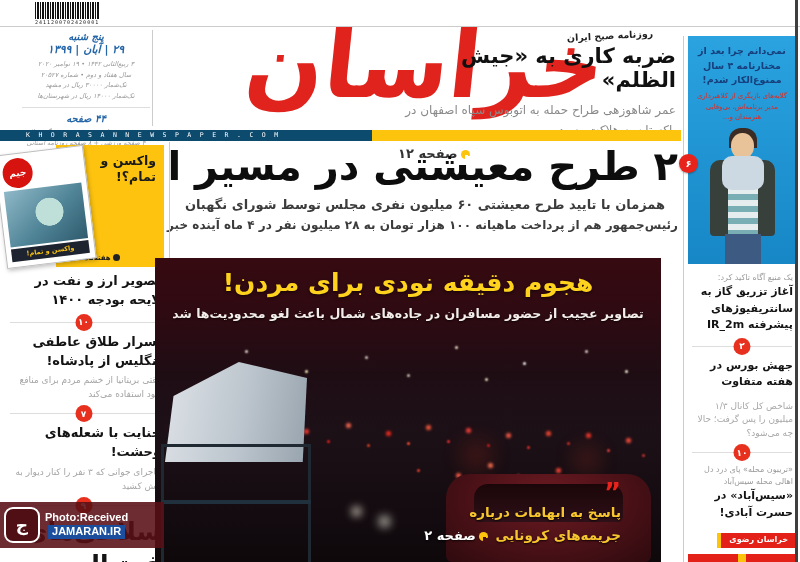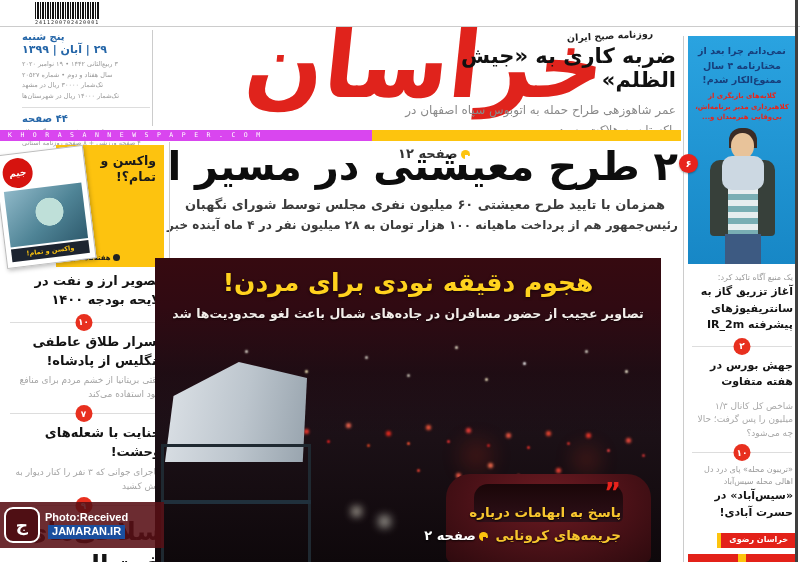--- a/index.html
+++ b/index.html
@@ -7,21 +7,21 @@
         font-family:"DejaVu Sans",sans-serif;direction:rtl;}
   .hline{position:absolute;height:1px;background:#ccc;}
   .vline{position:absolute;width:1px;background:#ccc;}
 
   
   .barcode{position:absolute;left:35px;top:2px;width:64px;text-align:center;direction:ltr;}
   .barcode .bars{height:17px;background:repeating-linear-gradient(90deg,#111 0 1px,#fff 1px 2px,#111 2px 4px,#fff 4px 5px);}
   .barcode .digits{font-size:5px;letter-spacing:1px;color:#222;font-family:"DejaVu Sans Mono",monospace;}
 
   
-  .dateblock{position:absolute;left:22px;top:31px;width:128px;text-align:left;}
+  .dateblock{position:absolute;left:22px;top:31px;width:128px;text-align:center;font-style:italic;}
   .dateblock .weekday{color:#2566a8;font-size:10px;font-weight:bold;}
   .dateblock .date{color:#2566a8;font-size:11px;font-weight:bold;margin-top:1px;}
   .dateblock .dinfo{margin-top:3px;color:#999;font-size:6.5px;line-height:1.65;}
   .dateblock .dsep{height:1px;background:#ddd;margin:5px 0;}
   .dateblock .ptitle{color:#2566a8;font-size:10px;font-weight:bold;}
 
   
   .masthead-logo{position:absolute;left:185px;top:18px;width:480px;text-align:center;
     color:#e0231c;font-size:92px;font-weight:bold;line-height:1.05;transform:skewX(-6deg);}
   .masthead-tagline{position:absolute;left:545px;top:30px;width:130px;text-align:center;
@@ -31,22 +31,22 @@
   .topstory{position:absolute;left:398px;top:44px;width:278px;text-align:right;}
   .topstory .hl{font-size:21px;font-weight:900;color:#111;letter-spacing:-.5px;}
   .topstory .sub{margin-top:8px;color:#8a8a8a;font-size:12px;line-height:1.7;}
   .pgrow{text-align:left;margin-top:2px;}
   .pmk{display:inline-block;width:9px;height:9px;border-radius:50%;vertical-align:-1px;margin:0 3px;
        background:conic-gradient(from 110deg at 50% 50%, rgba(0,0,0,0) 0 75deg, #fdc40e 75deg 360deg);}
   .pglabel{font-size:13px;font-weight:bold;color:#333;}
 
   
   .siteband{position:absolute;left:0;top:130px;width:681px;height:11px;}
-  .siteband .black{position:absolute;left:0;top:0;width:372px;height:11px;background:#d946ef;
-      color:#fff;font-size:6.5px;line-height:11px;letter-spacing:8.5px;padding-left:8px;direction:ltr;
+  .siteband .black{position:absolute;left:0;top:0;width:372px;height:11px;background:#0c4a6e;
+      color:#fff;font-size:6.5px;line-height:11px;letter-spacing:8.5px;padding-left:26px;direction:ltr;
       font-family:"DejaVu Sans Mono",monospace;overflow:hidden;box-sizing:border-box;}
   .siteband .yellow{position:absolute;left:372px;top:0;width:309px;height:11px;background:#fdc40e;}
 
   
   .leadstory{position:absolute;left:172px;top:141px;width:506px;text-align:center;}
   .leadstory .hl{font-size:40px;font-weight:900;color:#0d0d0d;letter-spacing:-1.5px;white-space:nowrap;line-height:1.25;}
   .leadstory .deck{color:#3c3c3c;font-weight:bold;}
   .leadstory .d1{font-size:13px;margin-top:6px;}
   .leadstory .d2{font-size:12px;margin-top:5px;white-space:nowrap;}
 
@@ -116,21 +116,21 @@
   .photo-cap{position:absolute;right:40px;bottom:16px;text-align:right;}
   .photo-cap .q{color:#e8231c;font-size:26px;font-weight:900;line-height:.6;display:block;}
   .photo-cap .c{color:#f7c52e;font-size:13.5px;font-weight:900;line-height:1.65;text-shadow:0 1px 2px rgba(0,0,0,.8);}
   .photo-cap .pglabel{color:#fff;}
 
   
   .sidebar{position:absolute;left:688px;top:36px;width:108px;height:526px;text-align:right;}
   .promo{position:relative;width:108px;height:228px;background:linear-gradient(180deg,#2aa3e0,#1787c6);
          box-sizing:border-box;padding:8px 5px 0;text-align:center;overflow:visible;}
   .promo .t{color:#173f7c;font-size:9.5px;font-weight:900;line-height:1.55;}
-  .promo .s{color:#e8251a;font-size:7px;font-weight:700;line-height:1.5;margin-top:3px;}
+  .promo .s{color:#e8251a;font-size:7px;font-weight:400;line-height:1.5;margin-top:3px;}
   .promo .badge6{position:absolute;left:-9px;top:118px;width:19px;height:19px;border-radius:50%;background:#e8231c;
      color:#fff;font-size:10px;font-weight:bold;display:flex;align-items:center;justify-content:center;box-shadow:0 1px 2px rgba(0,0,0,.3);}
   .figure{position:absolute;left:0;bottom:0;width:108px;height:138px;overflow:hidden;}
   .figure .hair{position:absolute;left:41px;top:2px;width:28px;height:20px;border-radius:12px 12px 0 0;background:#3b2b25;}
   .figure .head{position:absolute;left:43px;top:7px;width:23px;height:26px;border-radius:48%;background:#e8c39a;}
   .figure .scarf{position:absolute;left:34px;top:30px;width:42px;height:34px;border-radius:10px;background:#ccd8e2;}
   .figure .jacket{position:absolute;left:22px;top:34px;width:65px;height:76px;border-radius:10px 10px 4px 4px;background:#37403a;}
   .figure .sweater{position:absolute;left:40px;top:56px;width:30px;height:54px;
        background:repeating-linear-gradient(180deg,#79aeb4 0 6px,#e6edef 6px 12px);}
   .figure .jeans{position:absolute;left:37px;bottom:0;width:36px;height:30px;background:#3d5a82;}

